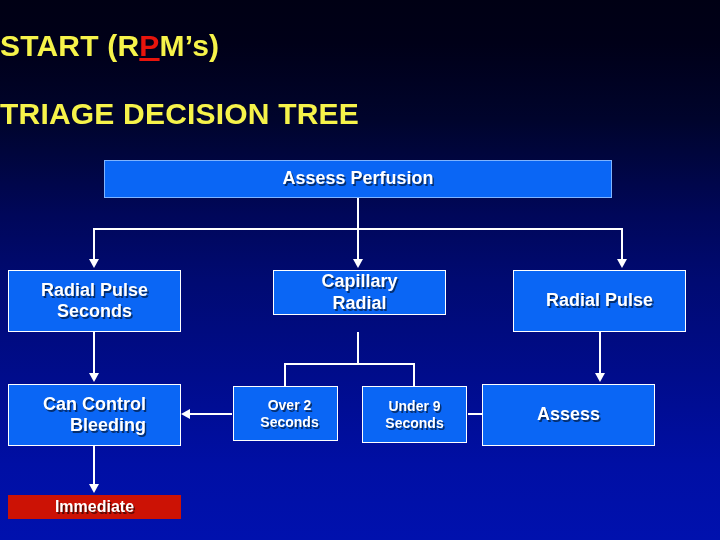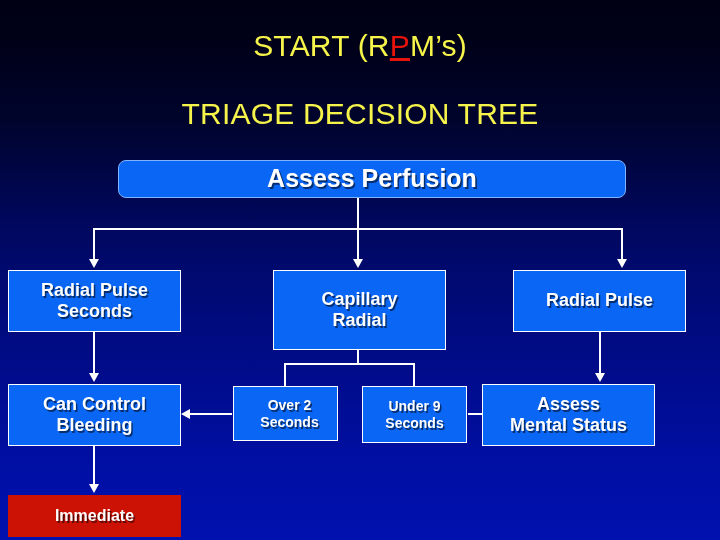--- a/index.html
+++ b/index.html
@@ -23,24 +23,23 @@
         #0011ae 100%);
     font-family: "Liberation Sans", sans-serif;
     -webkit-font-smoothing: none;
   }
 
   
   .title {
     position: absolute;
     left: 0;
     width: 720px;
-    text-align: center;
     color: #f6f34a;
     font-size: 30px;
-    font-weight: 400;
+    font-weight: 700;
     letter-spacing: 0.2px;
     line-height: 36px;
     white-space: nowrap;
   }
   .title-l1 { top: 28px; }
   .title-l2 { top: 72px; margin-top: 24px; }
   .red-p {
     color: #e8140c;
     text-decoration: underline;
     text-decoration-color: #e8140c;
@@ -67,29 +66,29 @@
   .node.blue-lite {
     background: #0a66f5;
     border: 1px solid #7fb4ff;
   }
   .node.red {
     background: #cc1205;
     border: 1px solid #cc1205;
   }
 
   
-  #n-assess-perfusion { left: 118px;  top: 160px; width: 508px; height: 38px;  font-size: 25px; border-radius: 8px; }
+  #n-assess-perfusion { left: 104px;  top: 160px; width: 508px; height: 38px;  font-size: 18px; }
   #n-radial-absent    { left: 8px;    top: 270px; width: 173px; height: 62px;  font-size: 18px; }
-  #n-capillary-refill { left: 273px;  top: 270px; width: 173px; height: 80px;  font-size: 18px; }
+  #n-capillary-refill { left: 273px;  top: 270px; width: 173px; height: 45px;  font-size: 18px; }
   #n-radial-present   { left: 513px;  top: 270px; width: 173px; height: 62px;  font-size: 18px; }
-  #n-can-control      { left: 8px;    top: 384px; width: 173px; height: 62px;  font-size: 18px; }
+  #n-can-control      { left: 8px;    top: 384px; width: 173px; height: 62px;  font-size: 18px; text-align: right; }
   #n-over-2           { left: 233px;  top: 386px; width: 105px; height: 55px;  font-size: 14px; padding-left: 8px; }
   #n-under-2          { left: 362px;  top: 386px; width: 105px; height: 57px;  font-size: 14px; }
   #n-assess-mental    { left: 482px;  top: 384px; width: 173px; height: 62px;  font-size: 18px; }
-  #n-immediate        { left: 8px;    top: 495px; width: 173px; height: 42px;  font-size: 16px; }
+  #n-immediate        { left: 8px;    top: 495px; width: 173px; height: 24px;  font-size: 16px; }
 
   
   .ln {
     position: absolute;
     background: #ffffff;
   }
   .ln.v { width: 2px; }
   .ln.h { height: 2px; }
 
   
@@ -192,21 +191,20 @@
   <div class="node blue" id="n-under-2">
     <div>
       <div>Under 9</div>
       <div>Seconds</div>
     </div>
   </div>
 
   <div class="node blue" id="n-assess-mental">
     <div>
       <div>Assess</div>
-      <div>Mental Status</div>
     </div>
   </div>
 
   <div class="node red" id="n-immediate">
     <span>Immediate</span>
   </div>
 
 </div>
 
 </body></html>

